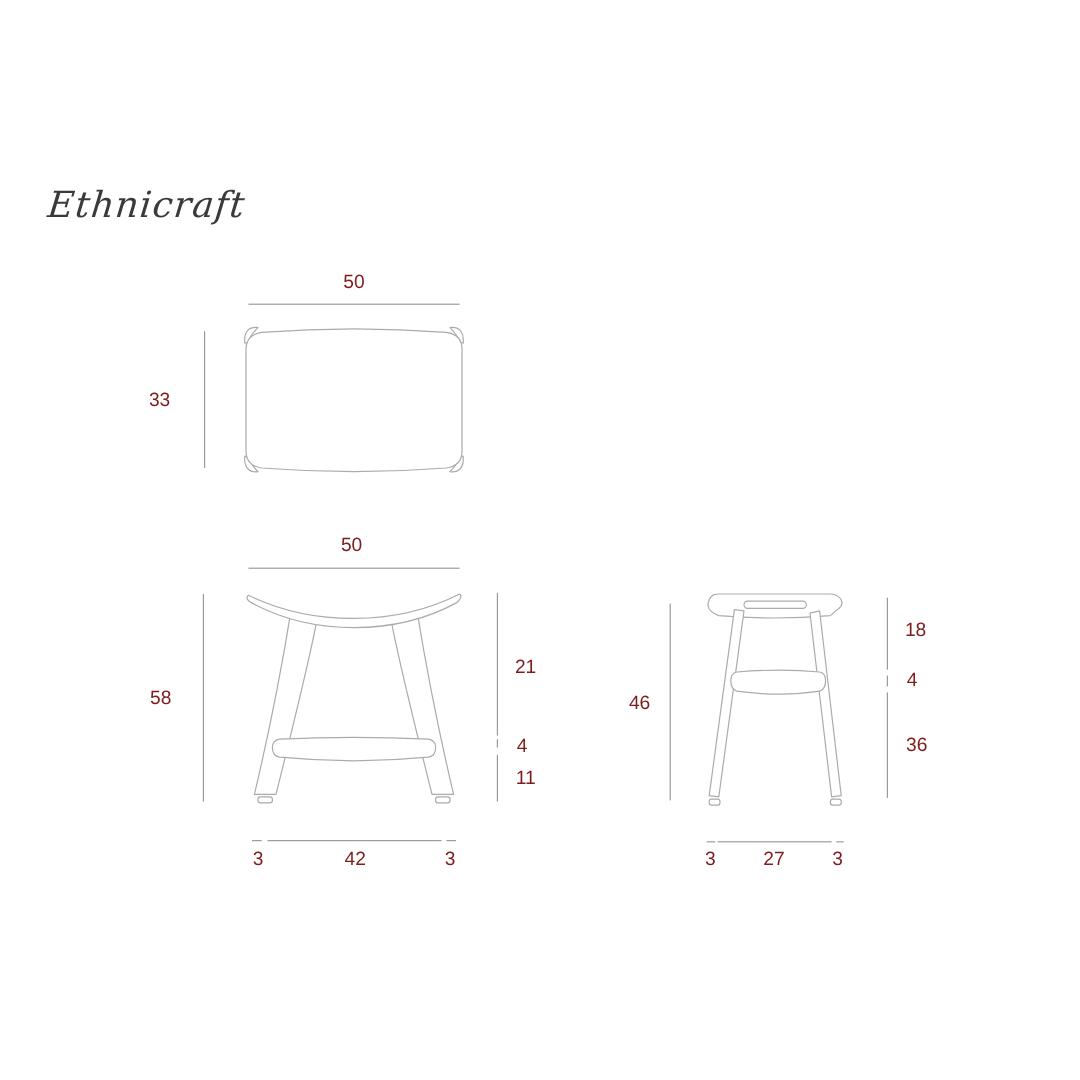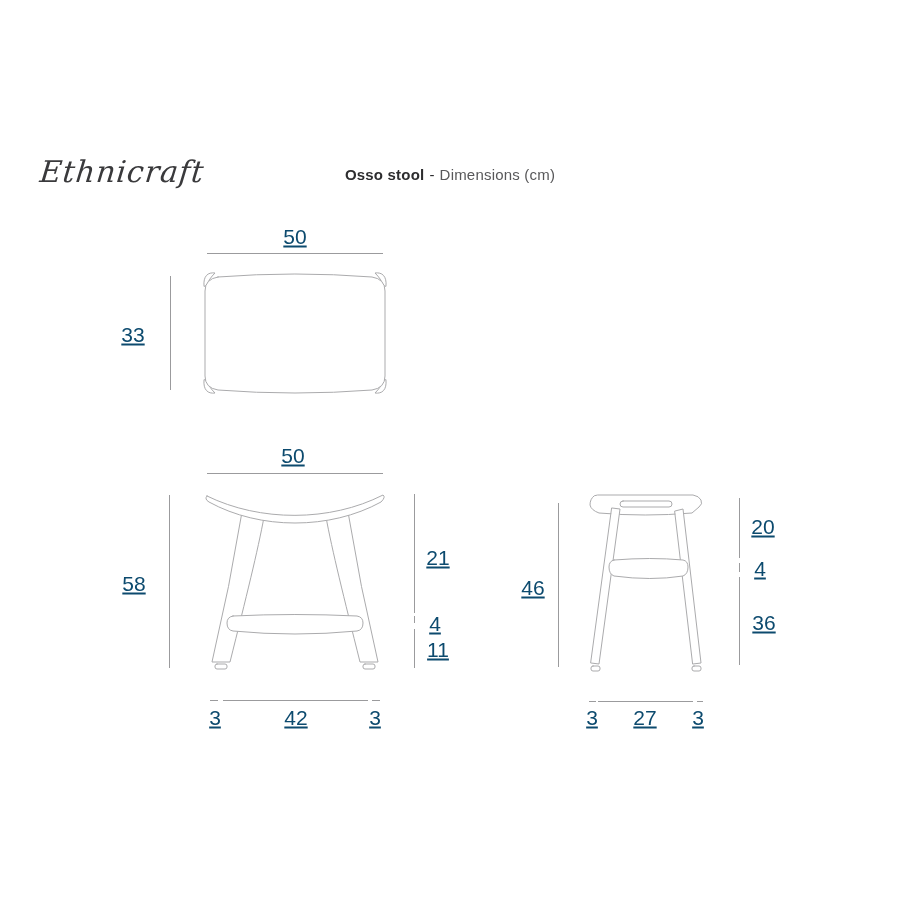--- a/index.html
+++ b/index.html
@@ -13,37 +13,34 @@
     font-size:30px; color:#3a3a3c; letter-spacing:1px;
     transform:skewX(-6deg);
   }
   .title {
     position:absolute; left:0; top:166px; width:100%; text-align:center;
     font-size:15px; color:#58585a; letter-spacing:0.2px;
   }
   .title .product { color:#2d2d2f; font-weight:bold; }
   .title .sep { color:#2d2d2f; margin:0 5px; }
   .dim-label {
-    position:absolute; font-size:21px; color:#0c4a6e;
-    transform:translate(-50%,-50%); white-space:nowrap; line-height:1;text-decoration:underline;
+    position:absolute; font-size:16px; color:#7f1d1d;
+    transform:translate(-50%,-50%); white-space:nowrap; line-height:1;
   }
   .dim-line { position:absolute; background:#9b9b9d; }
   svg.drawing { position:absolute; }
   svg .ln { fill:none; stroke:#ababad; stroke-width:1; stroke-linejoin:round; stroke-linecap:round; }
   svg .solid { fill:#ffffff; stroke:#ababad; stroke-width:1; stroke-linejoin:round; stroke-linecap:round; }
 </style>
 </head>
 <body>
 
 <div class="sheet">
 
   <div class="logo">Ethnicraft</div>
-  <div class="title">
-    <span class="product">Osso stool</span><span class="sep">-</span><span class="subtitle">Dimensions (cm)</span>
-  </div>
 
   <svg class="drawing" style="left:200px; top:270px;" width="190" height="125" viewBox="0 0 190 125">
 
     <path class="solid" d="M 4 16 C 3 6 8 2 15 3 C 11 7 8 11 7 15 Z"></path>
     <path class="solid" d="M 186 16 C 187 6 182 2 175 3 C 179 7 182 11 183 15 Z"></path>
     <path class="solid" d="M 4 110 C 3 120 8 124 15 123 C 11 119 8 115 7 111 Z"></path>
     <path class="solid" d="M 186 110 C 187 120 182 124 175 123 C 179 119 182 115 183 111 Z"></path>
 
     <path class="solid" d="M 18 7 Q 95 1 172 7 Q 185 9 185 21 L 185 106 Q 185 118 172 120 Q 95 126 18 120 Q 5 118 5 106 L 5 21 Q 5 9 18 7 Z"></path>
   </svg>
@@ -102,20 +99,20 @@
   <span class="dim-label" style="left:293px; top:455px;">50</span>
   <span class="dim-label" style="left:134px; top:583px;">58</span>
   <span class="dim-label" style="left:438px; top:557px;">21</span>
   <span class="dim-label" style="left:435px; top:623px;">4</span>
   <span class="dim-label" style="left:438px; top:649px;">11</span>
   <span class="dim-label" style="left:215px; top:717px;">3</span>
   <span class="dim-label" style="left:296px; top:717px;">42</span>
   <span class="dim-label" style="left:375px; top:717px;">3</span>
 
   <span class="dim-label" style="left:533px; top:587px;">46</span>
-  <span class="dim-label" style="left:763px; top:526px;">20</span>
+  <span class="dim-label" style="left:763px; top:526px;">18</span>
   <span class="dim-label" style="left:760px; top:568px;">4</span>
   <span class="dim-label" style="left:764px; top:622px;">36</span>
   <span class="dim-label" style="left:592px; top:717px;">3</span>
   <span class="dim-label" style="left:645px; top:717px;">27</span>
   <span class="dim-label" style="left:698px; top:717px;">3</span>
 
 </div>
 
 </body></html>

